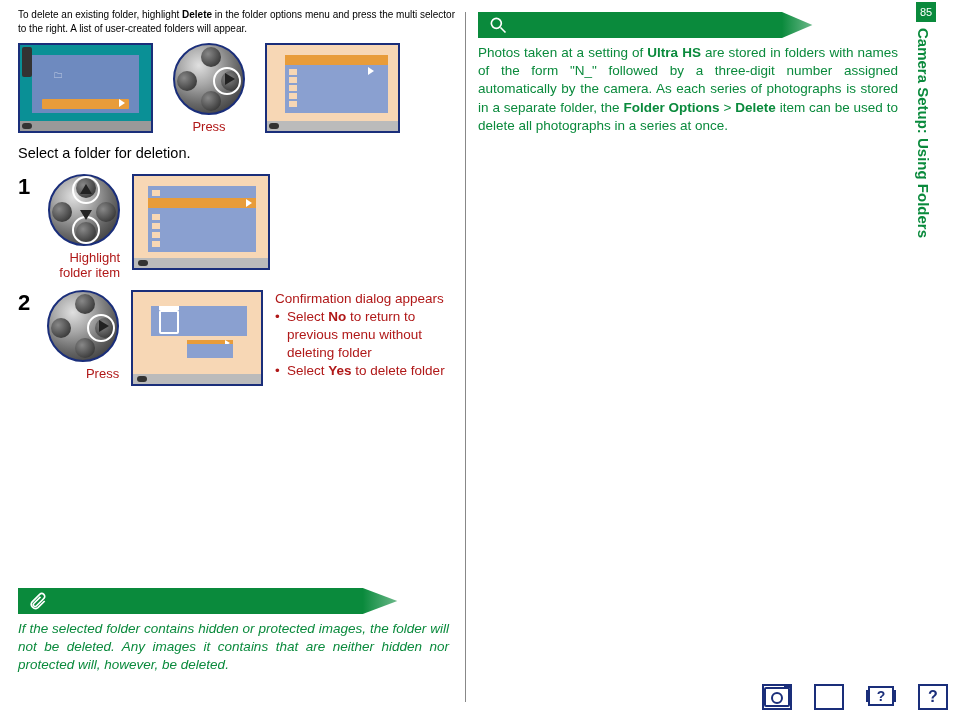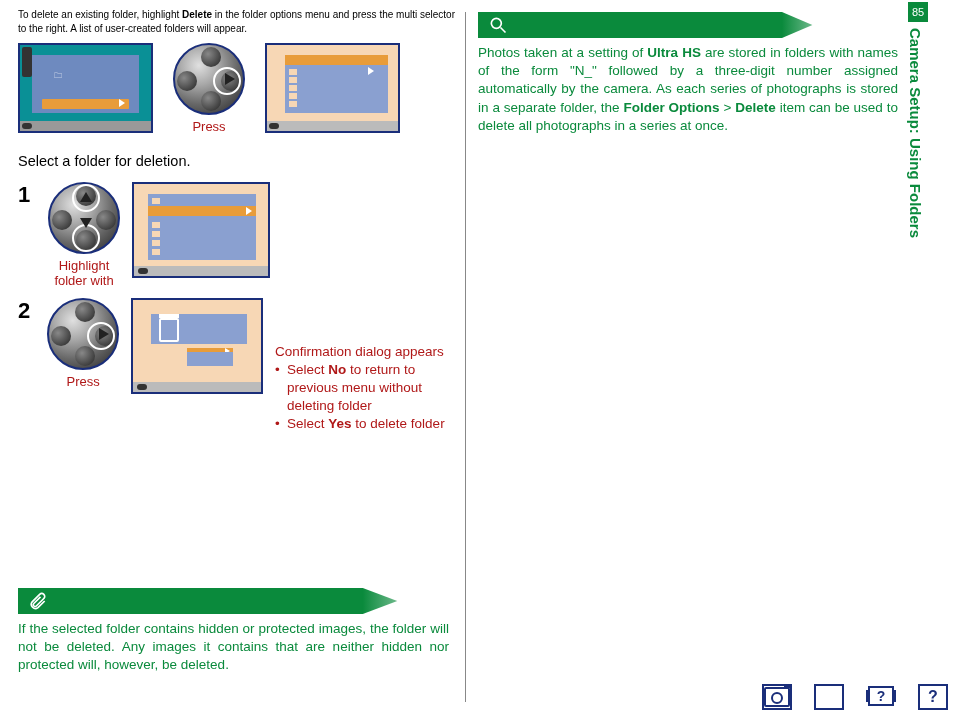--- a/index.html
+++ b/index.html
@@ -106,25 +106,25 @@
   }
   .screen2 .inner {
     position: absolute; left: 18px; right: 10px; top: 10px; bottom: 18px;
     background: #8aa0d0;
   }
   .screen2 .topbar { height: 10px; background: #e89c3a; margin-bottom: 4px; }
   .screen2 .row { height: 6px; width: 8px; background: #f7d7b5; margin: 2px 0 2px 4px; }
   .screen2 .nav { position: absolute; left: 0; right: 0; bottom: 0; height: 10px; background: #bbb; }
   .screen2 .tab { position: absolute; left: 2px; bottom: 2px; width: 10px; height: 6px; background: #333; border-radius: 3px; }
 
-  .subhead { font-size: 14.5px; margin-top: 18px; }
+  .subhead { font-size: 14.5px; margin-top: 10px; }
 
   .step-row { display: flex; align-items: flex-start; gap: 12px; margin-top: 10px; }
   .step-num { font-size: 22px; font-weight: bold; width: 18px; }
-  .dpad-sm-wrap { text-align: center; }
+  .dpad-sm-wrap { text-align: right; }
 
   .screen3, .screen4 {
     width: 138px; height: 96px;
     background: #f7d7b5;
     position: relative; border: 2px solid #1a2e7a; box-sizing: border-box;
   }
   .screen3 .inner { position: absolute; left: 14px; right: 12px; top: 10px; bottom: 16px; background: #8aa0d0; }
   .screen3 .toprow { height: 10px; background: #e89c3a; margin: 0 0 6px 0; position: relative; }
   .screen3 .toprow .arr { position: absolute; right: 4px; top: 1px; width:0; height:0;
     border-top: 4px solid transparent; border-bottom: 4px solid transparent; border-left: 6px solid #fff; }
@@ -136,21 +136,20 @@
   .screen4 .trash { position: absolute; left: 26px; top: 18px; width: 16px; height: 20px; border: 2px solid #fff; border-radius: 2px; }
   .screen4 .trash::before { content:""; position: absolute; left: -2px; top: -6px; width: 20px; height: 4px; background: #fff; }
   .screen4 .smallbox { position: absolute; left: 54px; top: 52px; width: 46px; height: 14px; background: #8aa0d0; }
   .screen4 .smallbar { position: absolute; left: 54px; top: 48px; width: 46px; height: 6px; background: #e89c3a; }
   .screen4 .smallbar .arr { position: absolute; right: 3px; top: 0px; width:0; height:0;
     border-top: 3px solid transparent; border-bottom: 3px solid transparent; border-left: 5px solid #fff; }
 
   .confirm {
     font-size: 13.5px; color: #b01818; line-height: 1.35;
     max-width: 180px;
-    margin-top: 45px;
   }
   .confirm .li { padding-left: 12px; position: relative; }
   .confirm .li::before { content: "•"; position: absolute; left: 0; }
 
   .green-bar {
     height: 26px;
     background: linear-gradient(to right, #0a8a3c 0%, #0a8a3c 80%, transparent 100%);
     clip-path: polygon(0 0, 80% 0, 88% 50%, 80% 100%, 0 100%);
     position: relative;
     margin-bottom: 6px;
@@ -159,21 +158,21 @@
   .clip-svg { width: 20px; height: 20px; }
 
   .note-text {
     font-size: 13.5px; color: #0a8a3c; text-align: justify; line-height: 1.35;
   }
   .tip-text {
     font-size: 13.5px; color: #0a8a3c; text-align: justify; line-height: 1.35;
   }
 
   .side-tab {
-    position: absolute; right: 8px; top: 2px; width: 20px;
+    position: absolute; right: 0; top: 2px; width: 20px;
   }
   .side-tab .num-box { width: 20px; height: 20px; background: #0a8a3c; color: #fff; font-size: 11px; display: flex; align-items: center; justify-content: center; }
   .side-tab .label {
     writing-mode: vertical-rl;
     color: #0a8a3c;
     font-weight: bold;
     font-size: 15px;
     padding-top: 6px;
     line-height: 1;
   }
@@ -188,21 +187,21 @@
   }
   .bicon.slide { border: none; width: 30px; height: 26px; }
   .bicon .cam-body { width: 22px; height: 16px; border: 2px solid #1a2e7a; border-radius: 2px; position: relative; }
   .bicon .cam-body::before { content:""; position:absolute; left:5px; top:3px; width:8px; height:8px; border:2px solid #1a2e7a; border-radius:50%; }
   .bicon .cam-body::after { content:""; position:absolute; right:-2px; top:-4px; width:6px; height:3px; background:#1a2e7a; }
   .bicon.lines .l { width: 18px; height: 2px; background: #1a2e7a; margin: 2px 0; }
   .bicon.lines { flex-direction: column; padding: 2px 0; }
   .bicon.q { font-family: Arial; }
   .bicon.slide svg { width: 30px; height: 26px; }
 
-  .left-bottom-block { position: absolute; left: 18px; right: 16px; top: 588px; }
+  .left-bottom-block { position: absolute; left: 18px; right: 16px; top: 588px; font-style: italic; }
 </style>
 </head>
 <body>
 
 <div class="page">
 
   <div class="col">
     <div class="body-text">
       <span>To delete an existing folder, highlight </span><span class="bold">Delete</span><span> in the folder options menu and press the multi selector to the right. A list of user-created folders will appear.</span>
     </div>
@@ -260,21 +259,21 @@
           <div class="btn up"></div>
             <div class="btn down"></div>
             <div class="btn left"></div>
             <div class="btn right"></div>
           <div class="ring" style="left:22px; top:0px;"></div>
           <div class="ring" style="left:22px; bottom:0px;"></div>
           <div class="tri tri-up" style="left:30px; top:8px; transform:none;"></div>
           <div class="tri tri-down" style="left:30px; bottom:8px; transform:none;"></div>
         </div>
         <div class="caption">
-          <span>Highlight</span><br><span>folder with</span>
+          <span>Highlight</span><br><span>folder item</span>
         </div>
       </div>
       <div class="screen3">
         <div class="inner">
           <div style="height:6px; width:8px; background:#f7d7b5; margin:4px 0 0 4px;"></div>
           <div class="toprow" style="margin-top:2px;">
               <div class="arr"></div>
             </div>
           <div class="listrow"></div>
             <div class="listrow"></div>

